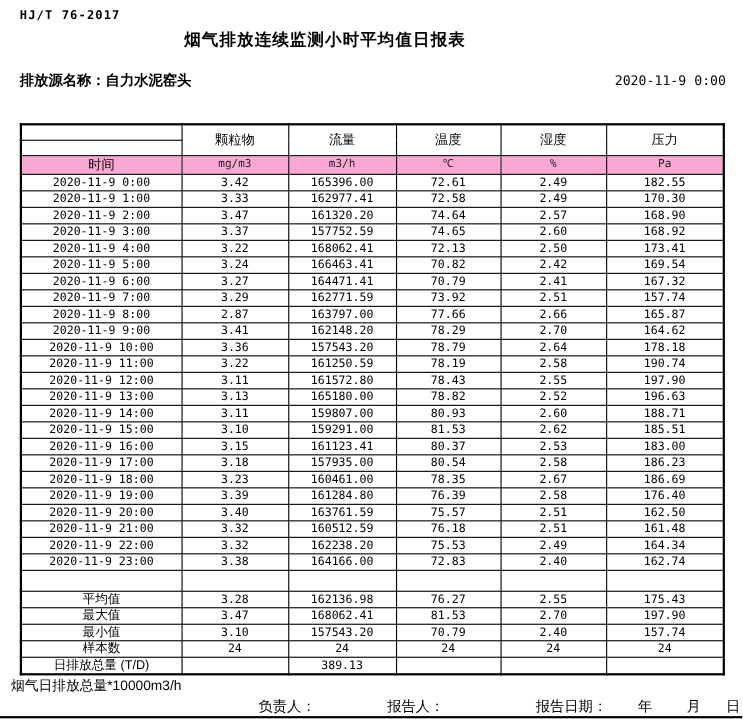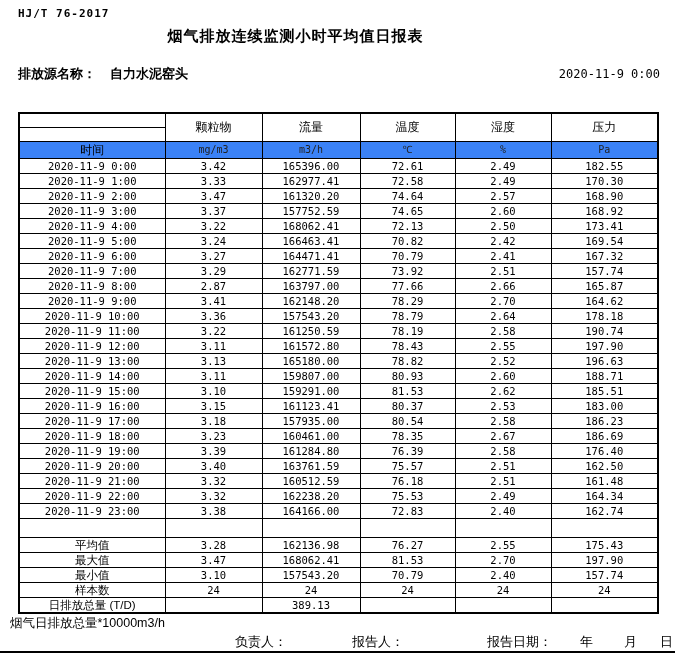--- a/index.html
+++ b/index.html
@@ -20,21 +20,21 @@
   .title {
     position: absolute; top: 27px; left: 0; width: 591px;
     text-align: center; font-size: 15px; font-weight: bold;
     letter-spacing: 1px;
   }
   .meta-row {
     position: absolute; top: 64px; left: 18px; width: 642px;
     display: flex; justify-content: space-between; align-items: baseline;
   }
   .source-label, .source-name { font-size: 13px; font-weight: bold; }
-  .source-name { margin-left: 14px; }
+  .source-name { }
   .report-datetime {
     font-size: 12px;
     font-family: "DejaVu Sans Mono", monospace;
   }
   table.report {
     position: absolute; top: 112px; left: 18px;
     width: 639px;
     border-collapse: collapse; table-layout: fixed;
     border: 2px solid #000;
   }
@@ -48,21 +48,21 @@
   col.c-pm   { width: 97px; }
   col.c-flow { width: 98px; }
   col.c-temp { width: 95px; }
   col.c-hum  { width: 96px; }
   col.c-pres { width: 107px; }
   tr.hdr-top td, tr.hdr-top th { height: 13px; line-height: 13px; font-size: 12px; }
   tr.hdr-top th { height: 27px; line-height: 27px; }
   tr.hdr-mid td { height: 13px; line-height: 13px; }
   tr.unit-row td {
     height: 16px; line-height: 16px;
-    background: #3b82f6;
+    background: #f9a8d4;
     font-size: 10px; color: #222;
     font-family: "DejaVu Sans Mono", monospace;
   }
   tr.unit-row td.time-head {
     font-size: 12px; color: #000;
     font-family: "Liberation Sans", sans-serif;
   }
   tbody.data tr td {
     height: 14px; line-height: 14px;
     font-size: 10.5px;

